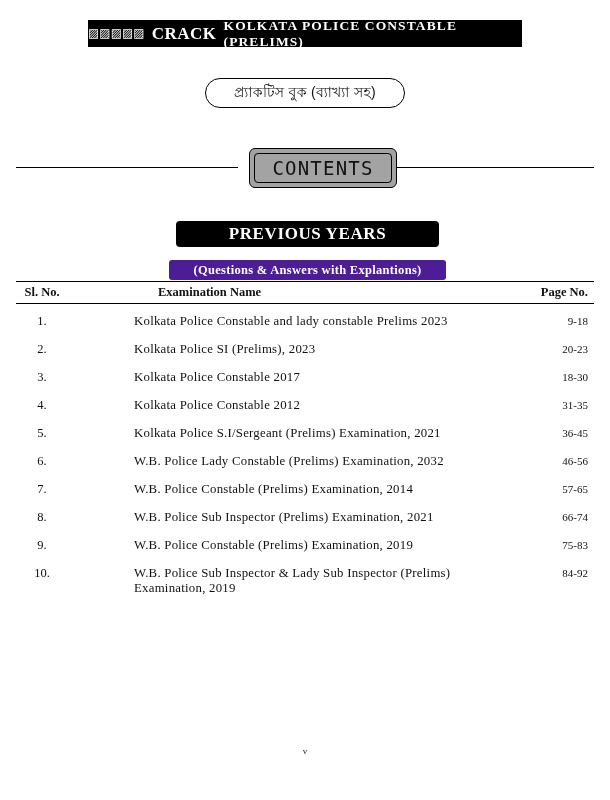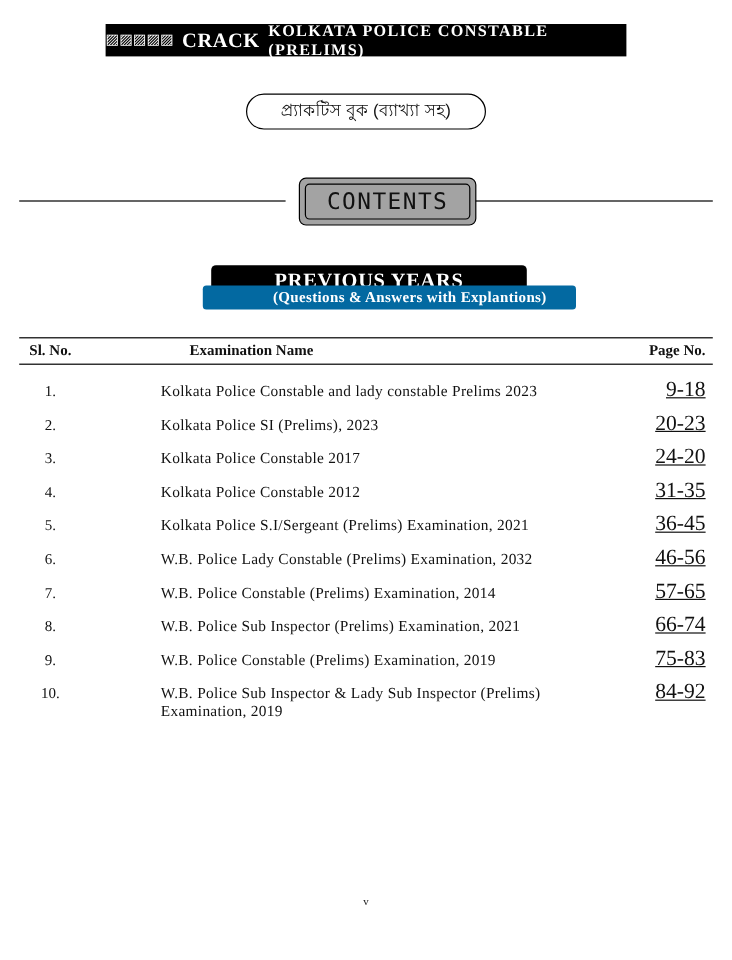--- a/index.html
+++ b/index.html
@@ -143,31 +143,30 @@
     justify-content: center;
   }
   .prev-title span {
     font-family: "Liberation Serif", serif;
     font-weight: bold;
     font-size: 17px;
     letter-spacing: 0.6px;
   }
   .prev-sub {
     position: absolute;
-    top: 238px;
+    top: 260px;
     left: 169px;
     width: 277px;
     height: 20px;
-    background: #0369a1;
+    background: #4c1d95;
     border-radius: 3px;
     color: #fff;
     display: flex;
     align-items: center;
     justify-content: center;
-    padding-left: 34px;
   }
   .prev-sub span {
     font-family: "Liberation Serif", serif;
     font-weight: bold;
     font-size: 12.5px;
     letter-spacing: 0.3px;
   }
 
   
   .table-wrap {
@@ -200,21 +199,21 @@
   }
   .row {
     display: flex;
     align-items: baseline;
     height: 28px;
     font-family: "Liberation Serif", serif;
     font-size: 12.8px;
   }
   .row .col-sl { font-size: 12.5px; }
   .row .col-name { padding-left: 66px; letter-spacing: 0.25px; }
-  .row .col-page { font-size: 18px; text-decoration: underline; }
+  .row .col-page { font-size: 11px; }
 
   
   .folio {
     position: absolute;
     bottom: 44px;
     left: 0;
     width: 610px;
     text-align: center;
     font-family: "Liberation Serif", serif;
     font-size: 9px;
@@ -272,21 +271,21 @@
 
       <div class="row">
         <div class="col-sl">2.</div>
         <div class="col-name">Kolkata Police  SI (Prelims),  2023</div>
         <div class="col-page">20-23</div>
       </div>
 
       <div class="row">
         <div class="col-sl">3.</div>
         <div class="col-name">Kolkata Police  Constable 2017</div>
-        <div class="col-page">24-20</div>
+        <div class="col-page">18-30</div>
       </div>
 
       <div class="row">
         <div class="col-sl">4.</div>
         <div class="col-name">Kolkata Police  Constable 2012</div>
         <div class="col-page">31-35</div>
       </div>
 
       <div class="row">
         <div class="col-sl">5.</div>

